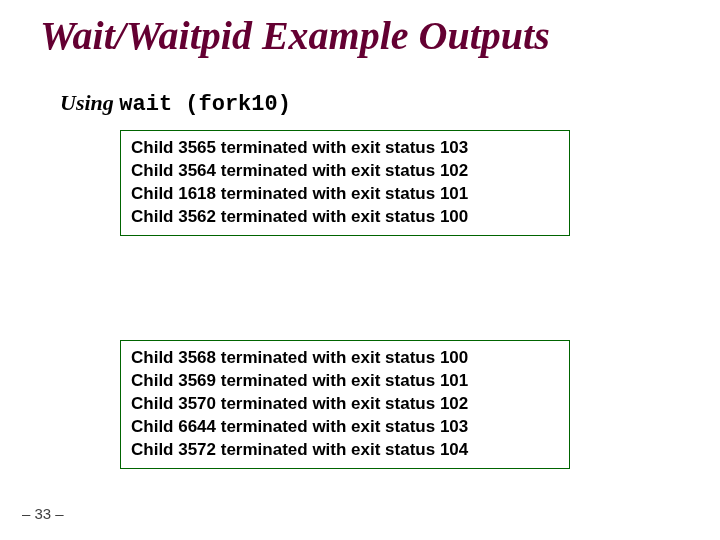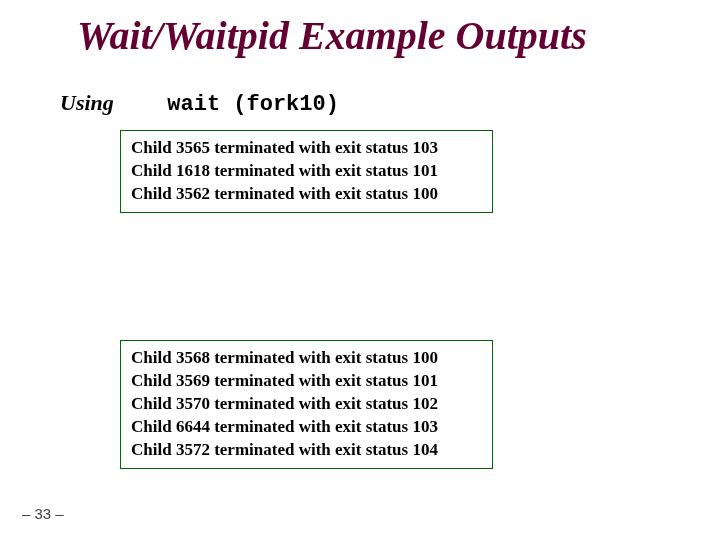--- a/index.html
+++ b/index.html
@@ -20,44 +20,42 @@
   }
   .title {
     position: absolute;
     top: 12px;
     left: 40px;
     font-size: 40px;
     font-weight: bold;
     font-style: italic;
     color: #640032; 
     white-space: nowrap;
-    margin-left: 37px;
   }
   .subtitle {
     position: absolute;
     left: 60px;
     font-size: 22px;
     font-weight: bold;
     font-style: italic;
     color: #000;
   }
   .subtitle .mono {
     font-family: "Courier New", Courier, monospace;
     font-style: normal;
-    margin-left: 48px;
   }
   #sub1 { top: 90px; }
   #sub2 { top: 300px; }
   .codebox {
     position: absolute;
     left: 120px;
-    width: 373px;
+    width: 450px;
     border: 1px solid #006400;
     background: #ffffff;
-    font-family: Liberation Serif, serif;
+    font-family: Liberation Sans, sans-serif;
     font-weight: bold;
     font-size: 17px;
     line-height: 1.35;
     color: #000;
     padding: 6px 10px;
     box-sizing: border-box;
   }
   #box1 { top: 130px; }
   #box2 { top: 340px; }
   .codeline { white-space: pre; }
@@ -76,20 +74,21 @@
 <div class="slide">
 
   <div class="title">Wait/Waitpid Example Outputs</div>
 
   <div id="sub1" class="subtitle">
     <span>Using </span><span class="mono">wait (fork10)</span>
   </div>
 
   <div id="box1" class="codebox">
     <div class="codeline">Child 3565 terminated with exit status 103</div>
+    <div class="codeline">Child 3564 terminated with exit status 102</div>
     <div class="codeline">Child 1618 terminated with exit status 101</div>
     <div class="codeline">Child 3562 terminated with exit status 100</div>
   </div>
 
 
   <div id="box2" class="codebox">
     <div class="codeline">Child 3568 terminated with exit status 100</div>
     <div class="codeline">Child 3569 terminated with exit status 101</div>
     <div class="codeline">Child 3570 terminated with exit status 102</div>
     <div class="codeline">Child 6644 terminated with exit status 103</div>

